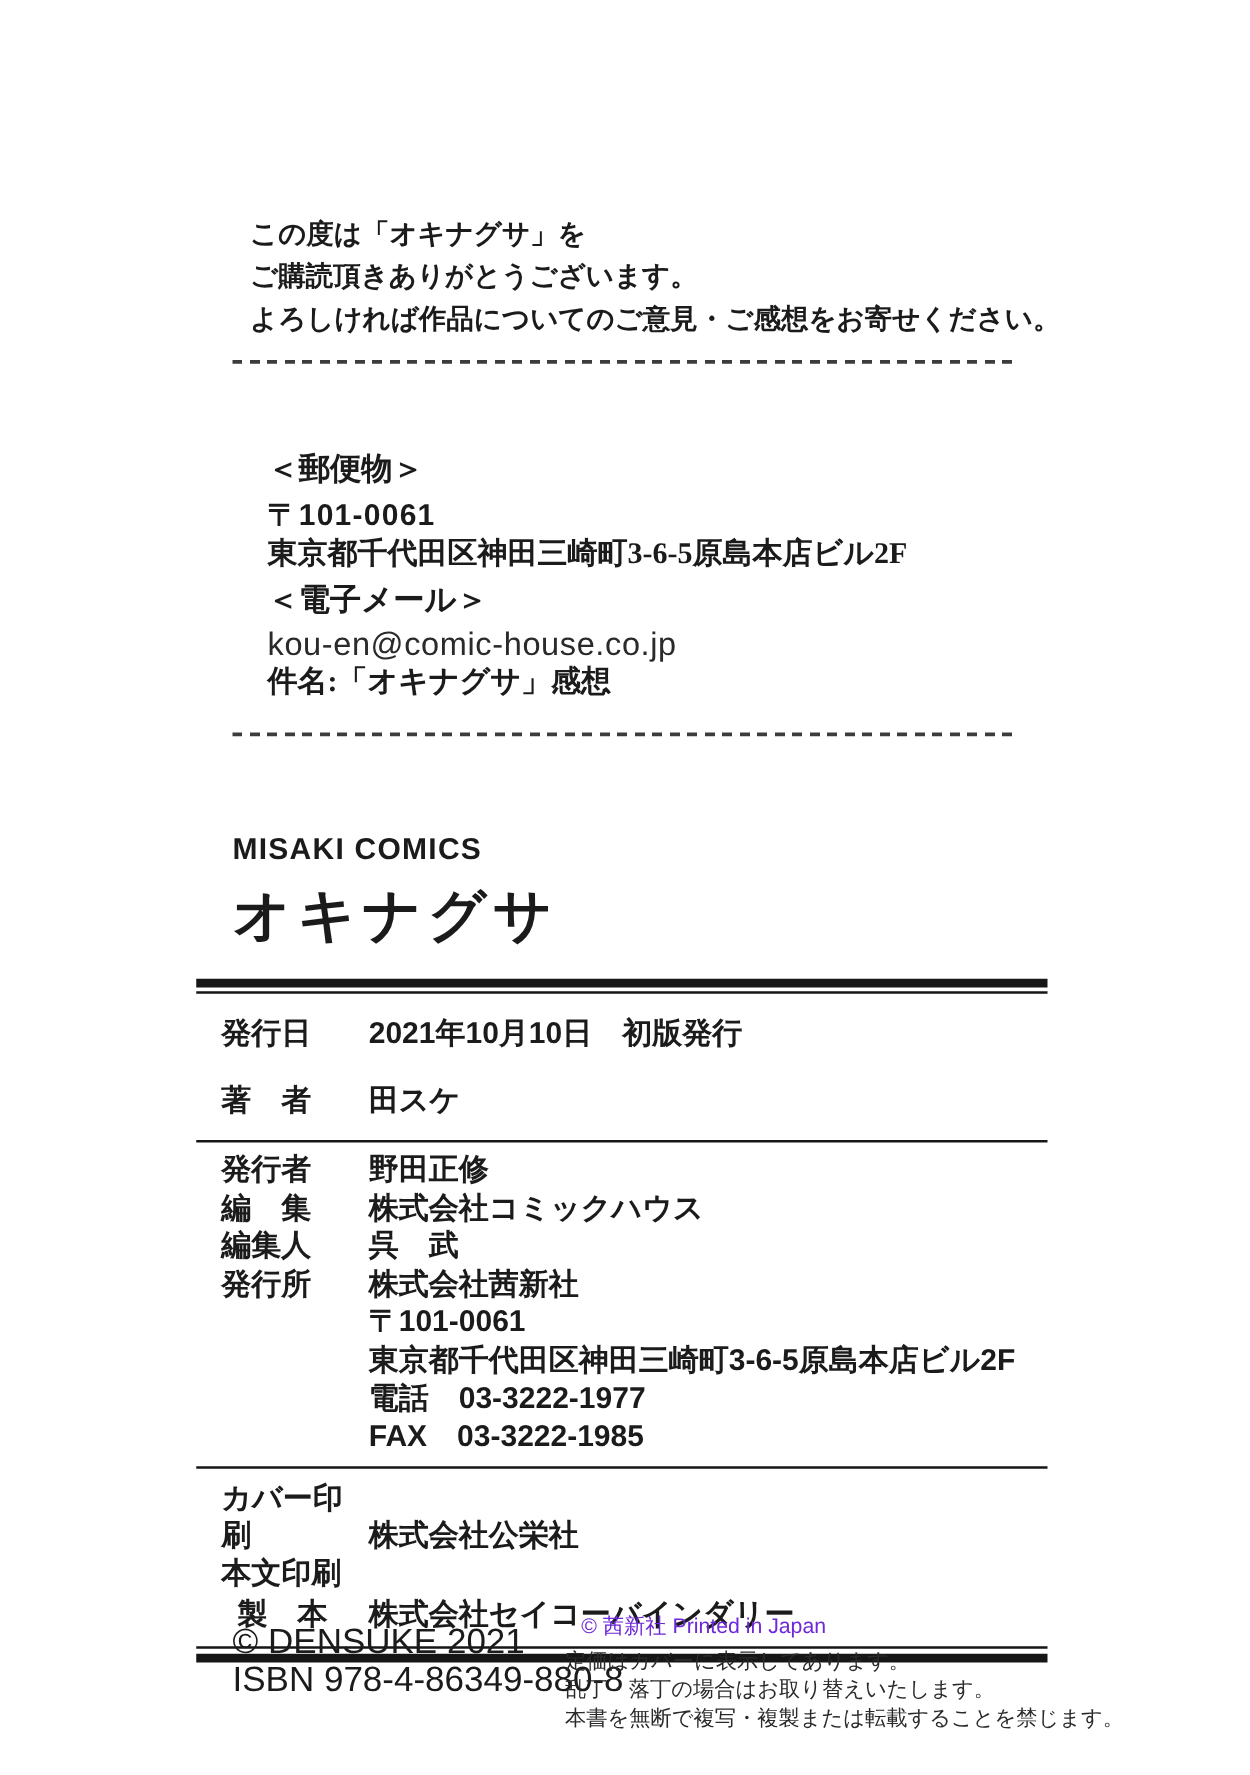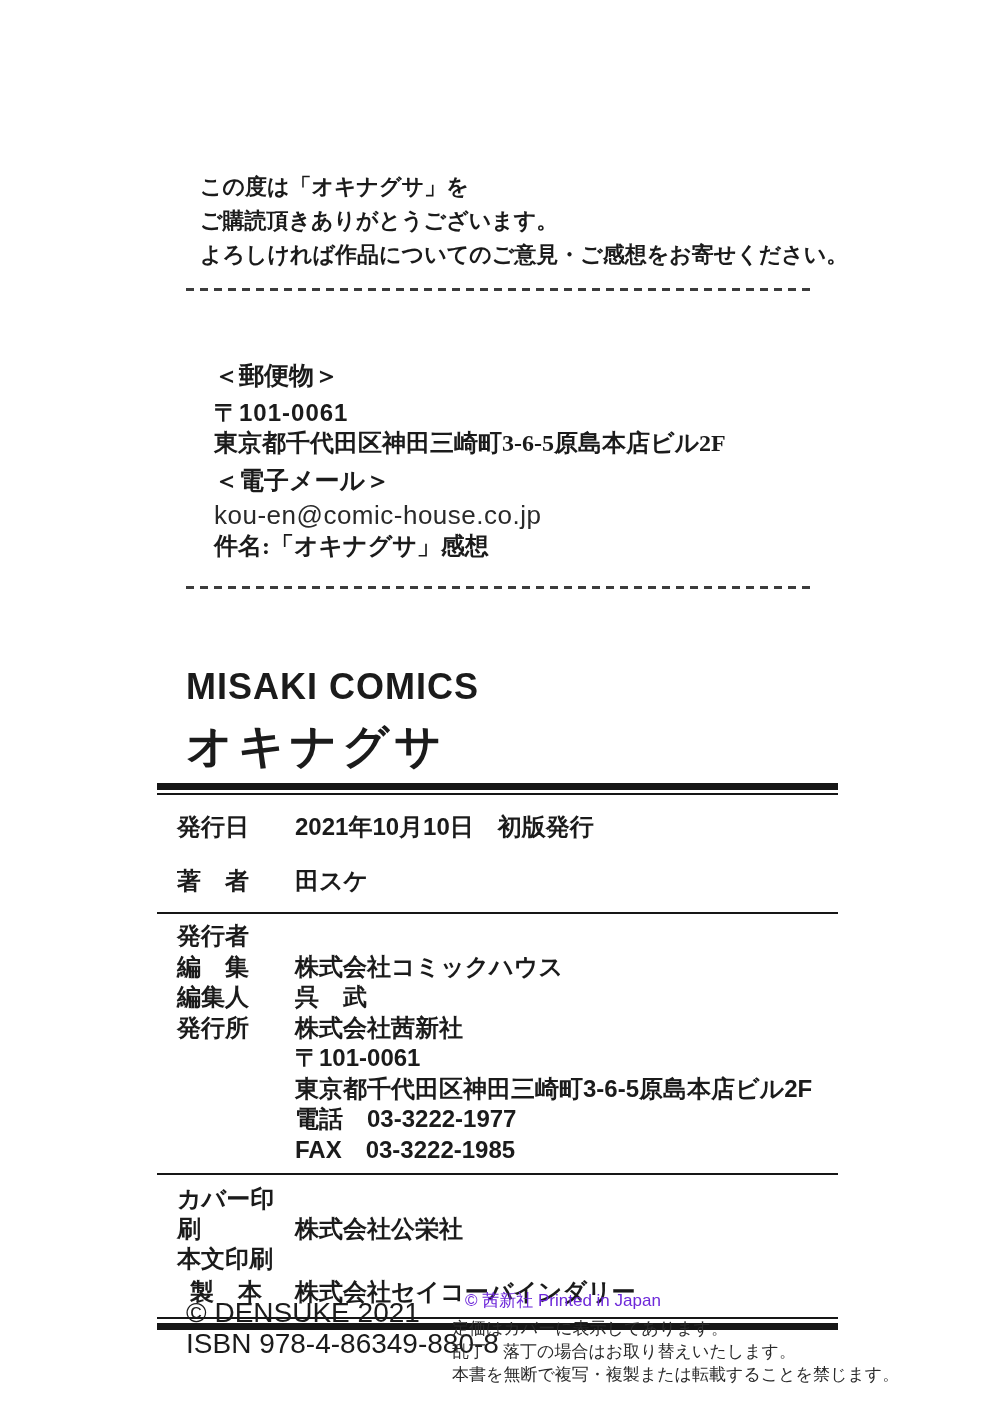--- a/index.html
+++ b/index.html
@@ -27,21 +27,21 @@
   .postal .code { font-weight:700; letter-spacing:1px; }
 
   
   .email { position:absolute; left:214px; top:465px; font-size:24px; line-height:31px; font-weight:600; }
   .email .head { font-size:25px; margin:0 0 4px 0; }
   .email p { margin:0; }
   .email .addr { font-weight:400; font-size:26px; letter-spacing:0.5px; color:#2a2a2a; }
 
   
   .imprint { position:absolute; left:186px; top:666px; }
-  .brand { font-weight:700; font-size:36px; letter-spacing:1px; }
+  .brand { font-weight:700; font-size:24px; letter-spacing:1px; }
   .book-title { font-weight:700; font-size:46px; letter-spacing:5px; margin-top:8px; }
 
   
   .colophon { position:absolute; left:157px; top:783px; width:681px; font-weight:700; font-size:24px; }
   .rule-thick { height:7px; background:#161616; }
   .rule-thin  { height:2px; background:#161616; }
   .gap3 { height:3px; } .gap4 { height:4px; }
   .sep { height:2px; background:#161616; }
   .sec1 { padding:17px 0 16px 0; }
   .sec1 .row + .row { margin-top:24px; }
@@ -109,20 +109,21 @@
         <span class="lab">著　者</span>
         <span class="val">田スケ</span>
       </div>
     </div>
 
     <div class="sep"></div>
 
     <div class="sec2">
       <div class="row">
         <span class="lab">発行者</span>
+        <span class="val">野田正修</span>
       </div>
       <div class="row">
         <span class="lab">編　集</span>
         <span class="val">株式会社コミックハウス</span>
       </div>
       <div class="row">
         <span class="lab">編集人</span>
         <span class="val">呉　武</span>
       </div>
       <div class="row">

